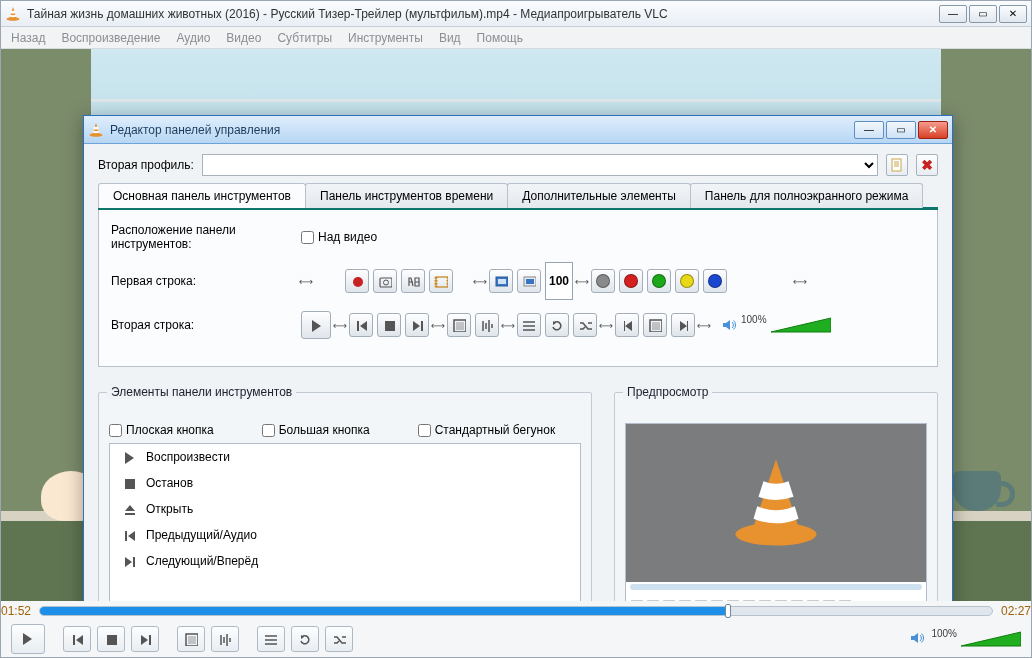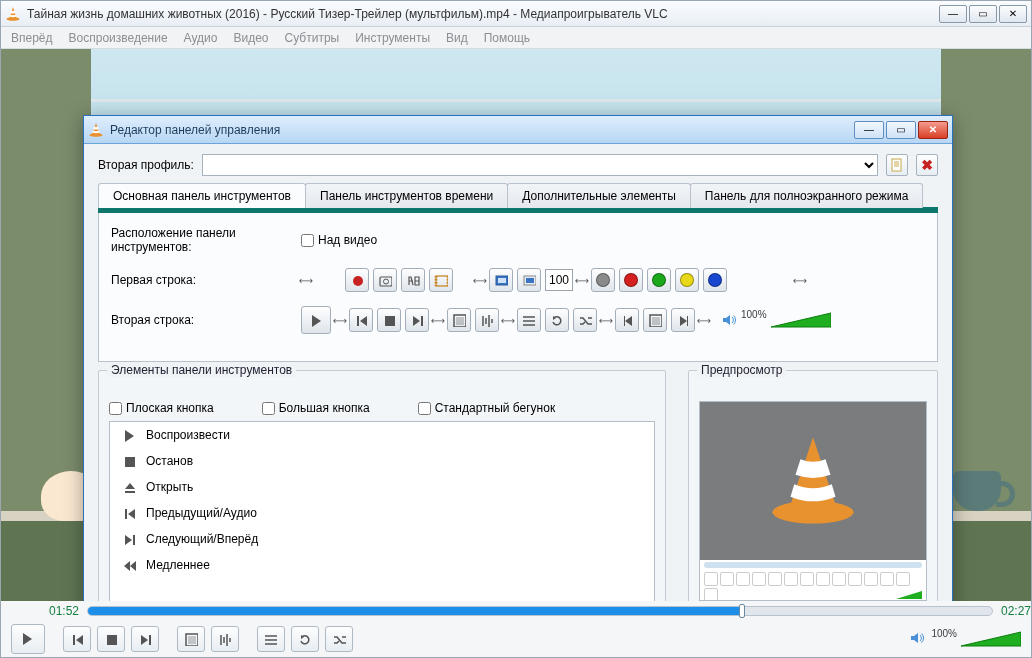--- a/index.html
+++ b/index.html
@@ -23,21 +23,21 @@
 .kitchen .cabinet-right { position:absolute; top:0; right:0; width:90px; height:100%; background:#7b8c6b; transform:skewY(6deg); transform-origin:right; }
 .kitchen .counter { position:absolute; bottom:0; left:0; right:0; height:80px; background:#5f7552; }
 .kitchen .counter-top { position:absolute; bottom:78px; left:0; right:0; height:12px; background:#d8d2c2; }
 .kitchen .teapot { position:absolute; left:40px; bottom:80px; width:60px; height:50px; background:#fbe8d1; border-radius:50% 50% 40% 40%; }
 .kitchen .cup { position:absolute; right:30px; bottom:90px; width:48px; height:40px; background:#5b7b78; border-radius:6px 6px 22px 22px; }
 .kitchen .cup::after { content:""; position:absolute; right:-14px; top:10px; width:14px; height:16px; border:5px solid #5b7b78; border-left:none; border-radius:0 14px 14px 0; }
 .kitchen .window-bar { position:absolute; left:90px; right:90px; top:50px; height:3px; background:#dfe6e9; }
 .kitchen .window-bar2 { position:absolute; left:90px; right:90px; top:180px; height:3px; background:#dfe6e9; }
 .kitchen .building { position:absolute; left:160px; top:130px; width:110px; height:200px; background:#8fa2a8; border-radius:6px; box-shadow:140px -30px 0 #b0958a, 300px -10px 0 0 #a38f97, 460px 10px 0 0 #b3a28b; }
 
-.seekbar-row { height:20px; display:flex; align-items:center; gap:8px; padding:0 0; color:#15803d;margin-left:48px; }
+.seekbar-row { height:20px; display:flex; align-items:center; gap:8px; padding:0 0; color:#a16207; }
 .seekbar { flex:1; height:10px; background:#e0e6ec; border:1px solid #b6c2ce; border-radius:5px; position:relative; }
 .seekbar .fill { position:absolute; left:0; top:0; bottom:0; width:72%; background:#1e8fe8; border-radius:5px 0 0 5px; }
 .seekbar .knob { position:absolute; left:72%; top:-3px; width:6px; height:14px; background:#fcfeff; border:1px solid #6b8aa0; border-radius:2px; }
 
 .controls-row { height:36px; display:flex; align-items:center; gap:6px; padding:0 10px; }
 .ctrl-btn { width:28px; height:26px; background:linear-gradient(#fdfefe,#e7edf2); border:1px solid #aeb9c3; border-radius:3px; display:flex; align-items:center; justify-content:center; }
 .ctrl-btn.big { width:34px; height:30px; }
 .spacer { flex:1; }
 .vol-wrap { display:flex; align-items:center; gap:4px; }
 .vol-tri { width:60px; height:18px; position:relative; }
@@ -52,47 +52,47 @@
 .dlg-winbtn { width:30px; height:18px; border:1px solid #5f8ec0; border-radius:2px; background:linear-gradient(#f1f7fe,#cfe2f6); display:flex; align-items:center; justify-content:center; font-size:10px; }
 .dlg-winbtn.close { background:linear-gradient(#f59b8e,#d74025); border-color:#9b2314; color:#fff; font-weight:bold; }
 .dlg-body { padding:10px 14px 12px; }
 
 .profile-row { display:flex; align-items:center; gap:8px; margin-bottom:6px; }
 .profile-row label { white-space:nowrap; }
 .profile-row select { flex:1; height:22px; border:1px solid #a6b2bd; background:#fff; }
 .icon-btn { width:22px; height:22px; border:1px solid #a6b2bd; border-radius:2px; background:linear-gradient(#fdfefe,#e7edf2); display:flex; align-items:center; justify-content:center; }
 .icon-btn.red { color:#c62222; font-weight:bold; font-size:14px; }
 
-.tabs { display:flex; border-bottom:6px solid #0f766e; margin-top:4px; }
+.tabs { display:flex; border-bottom:3px solid #0f766e; margin-top:4px; }
 .tab { padding:5px 14px; border:1px solid #b8c2cc; border-bottom:none; background:linear-gradient(#f1f4f7,#e4e9ee); margin-right:-1px; position:relative; top:1px; border-radius:3px 3px 0 0; }
 .tab.active { background:#fbfcfe; z-index:2; }
 .tab-panel { border:1px solid #b8c2cc; border-top:none; padding:12px 12px 16px; background:#fbfcfe; }
 
 .row { display:flex; align-items:center; margin-bottom:10px; min-height:30px; }
 .row .lbl { width:190px; }
 .chk { display:flex; align-items:center; gap:4px; }
 .chk input { width:13px; height:13px; }
 
 .tb-strip { display:flex; align-items:center; gap:4px; flex-wrap:nowrap; }
 .sep { width:10px; height:12px; display:flex; align-items:center; justify-content:center; }
 .sep::before { content:"⟷"; font-size:10px; color:#555; }
 .mini-btn { width:24px; height:24px; border:1px solid #a3aeb9; border-radius:3px; background:linear-gradient(#fefeff,#dfe5eb); display:flex; align-items:center; justify-content:center; }
 .mini-btn svg { width:14px; height:14px; }
-.num-field { width:28px; height:22px; border:1px solid #9aa4b0; text-align:center; background:#fff; }
+.num-field { width:28px; height:38px; border:1px solid #9aa4b0; text-align:center; background:#fff;font-weight:bold; }
 .color-dot { width:14px; height:14px; border-radius:50%; border:1px solid rgba(0,0,0,.35); }
 
-.lower-area { display:flex; gap:22px; margin-top:8px; }
+.lower-area { display:flex; gap:22px; margin-top:25px; }
 .group { border:1px solid #c2cbd4; border-radius:2px; position:relative; padding:30px 10px 10px; background:#f3f6f8; }
 .group > legend { position:absolute; top:-1px; left:8px; background:#f0f3f6; padding:0 4px; font-size:12px; color:#223; transform:translateY(-50%); }
 .elements { flex:1; }
 .elem-checks { display:flex; gap:48px; margin-bottom:6px; }
 .elem-list { height:200px; border:1px solid #b3bec8; background:#fff; overflow-y:scroll; }
 .elem-item { display:flex; align-items:center; gap:8px; padding:6px 10px; }
 .elem-item .ico { width:18px; display:flex; justify-content:center; color:#666; }
-.preview { width:250px; }
+.preview { width:324px; }
 .preview-box { width:100%; height:200px; border:1px solid #b3bec8; background:#fff; display:flex; flex-direction:column; }
 .preview-video { flex:1; background:#7a7c7e; display:flex; align-items:center; justify-content:center; }
 .preview-controls { height:30px; display:flex; align-items:center; gap:2px; padding:2px 4px; flex-wrap:wrap; overflow:hidden; }
 .preview-controls .pc { width:14px; height:14px; border:1px solid #ccc; border-radius:2px; }
 
 
 .cone { width: 100px; }
 .sm-cone { width:16px; height:16px; }
 
 ::-webkit-scrollbar { width:16px; }
@@ -190,21 +190,21 @@
       </svg>
     <div class="title-text">Тайная жизнь домашних животных (2016) - Русский Тизер-Трейлер (мультфильм).mp4 - Медиапроигрыватель VLC</div>
     <div class="win-btns">
       <div class="win-btn">—</div>
       <div class="win-btn">▭</div>
       <div class="win-btn close">✕</div>
     </div>
   </div>
 
   <div class="menubar">
-    <span>Вперёд</span>
+    <span>Назад</span>
     <span>Воспроизведение</span>
     <span>Аудио</span>
     <span>Видео</span>
     <span>Субтитры</span>
     <span>Инструменты</span>
     <span>Вид</span>
     <span>Помощь</span>
   </div>
 
   <div class="video-area">
@@ -454,28 +454,20 @@
                   <span>Предыдущий/Аудио</span>
                 </div>
               <div class="elem-item">
                   <span class="ico">
                     <svg width="14" height="14">
                       <use href="#i-next"></use>
                     </svg>
                   </span>
                   <span>Следующий/Вперёд</span>
                 </div>
-              <div class="elem-item">
-                  <span class="ico">
-                    <svg width="14" height="14">
-                      <use href="#i-slower"></use>
-                    </svg>
-                  </span>
-                  <span>Медленнее</span>
-                </div>
             </div>
           </div>
 
           <div class="group preview">
             <legend>Предпросмотр</legend>
             <div class="preview-box">
               <div class="preview-video">
                 <svg class="cone" viewBox="0 0 16 16">
                     <use href="#i-cone"></use>
                   </svg>

